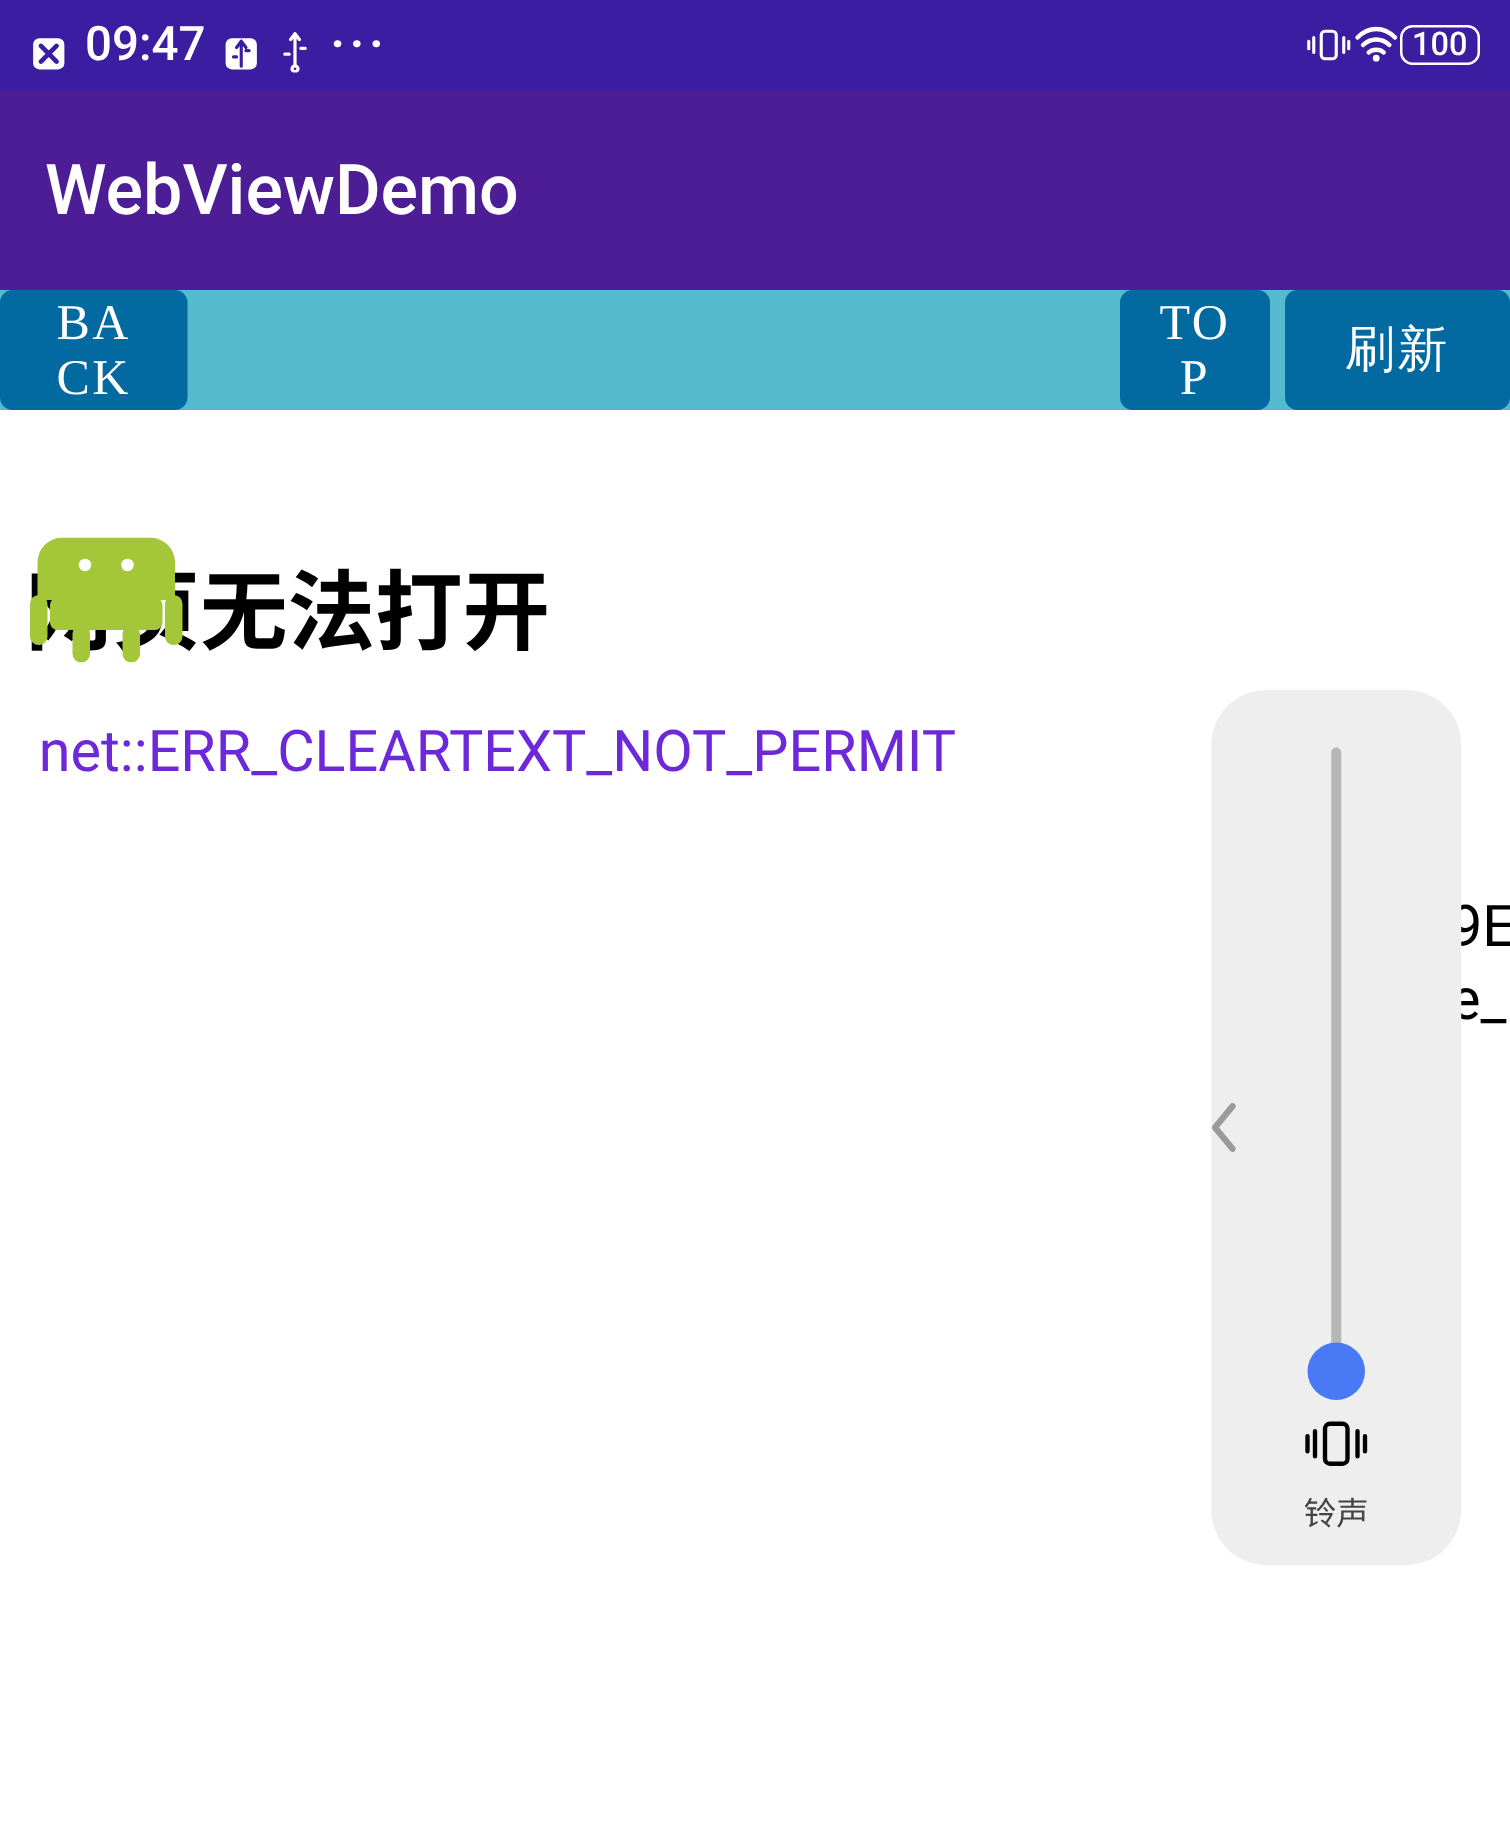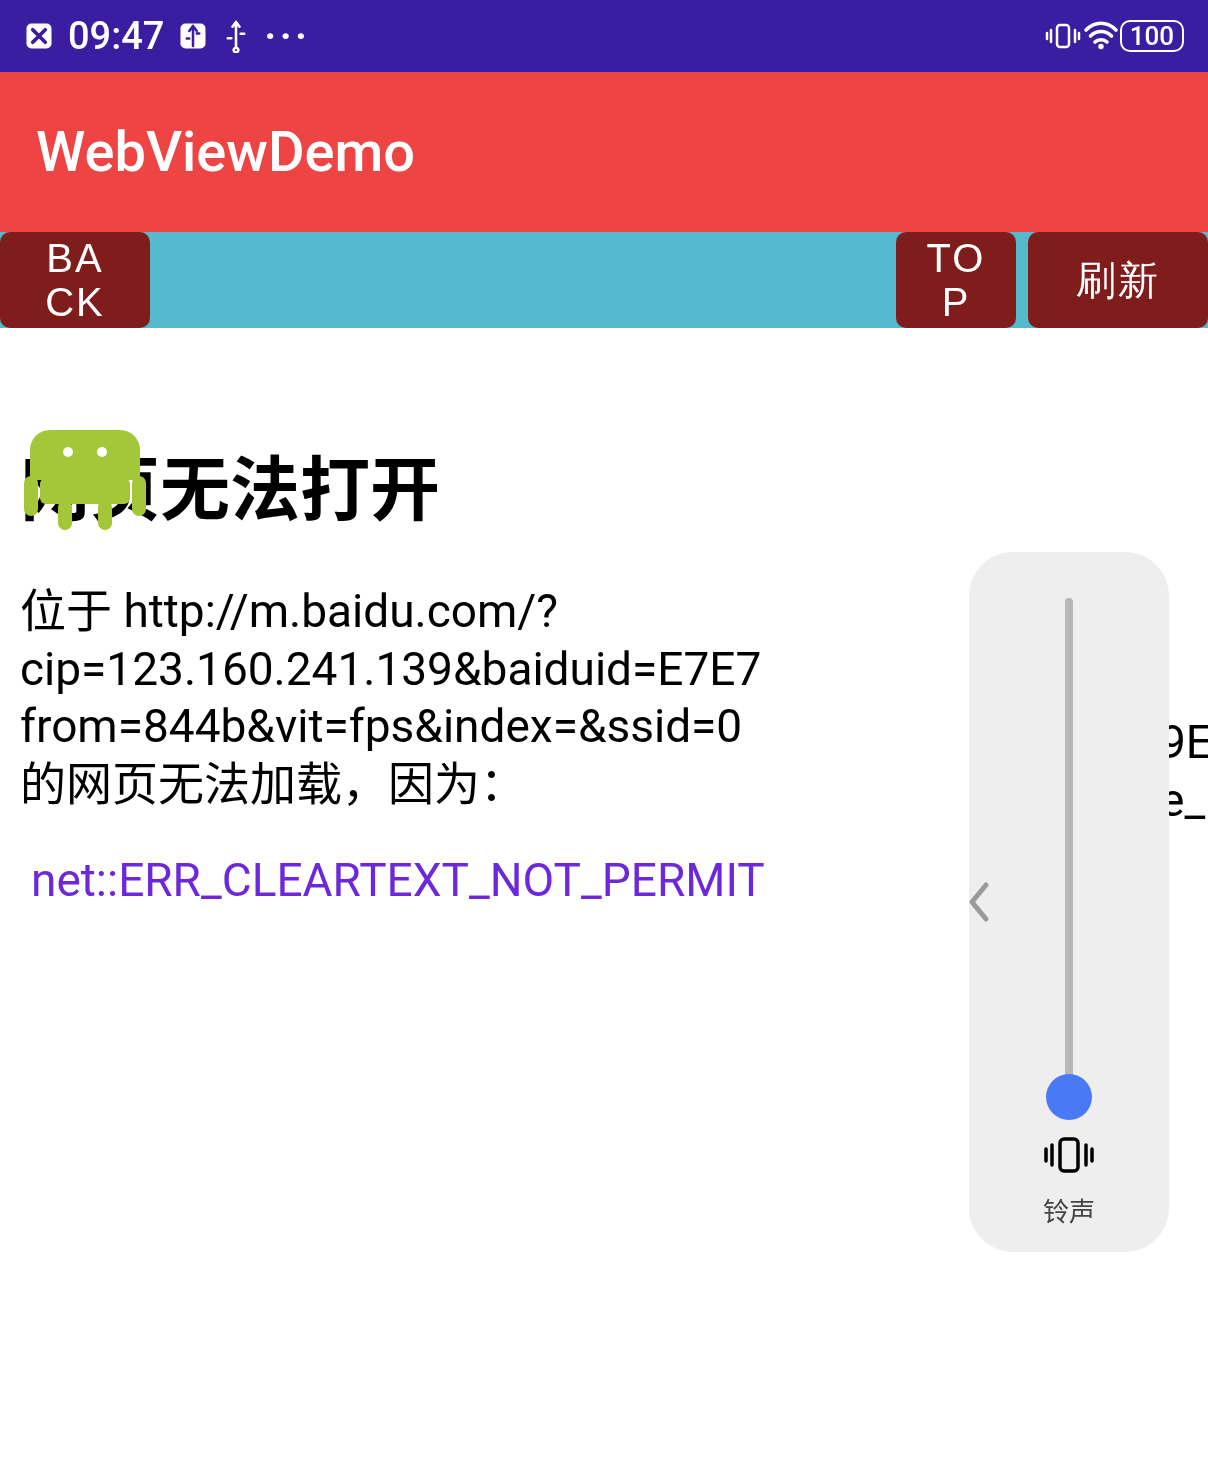--- a/index.html
+++ b/index.html
@@ -9,64 +9,65 @@
   .status-bar {
     height: 72px;
     background: #3A1DA0;
     color: #fff;
     display: flex;
     align-items: center;
     padding: 0 24px;
     font-size: 38px;
     font-weight: 500;
   }
-  .status-left { display: flex; align-items: center; gap: 14px; }
+  .status-left { display: flex; align-items: flex-end; gap: 14px; }
   .status-right { margin-left: auto; display: flex; align-items: center; gap: 0; }
   .status-icon { display: inline-flex; align-items: center; justify-content: center; }
   .status-icon svg { display: block; }
   .dots { letter-spacing: 4px; font-weight: 700; }
 
   
   .app-bar {
     height: 160px;
-    background: #ef4444;
+    background: #4c1d95;
     color: #fff;
     display: flex;
     align-items: center;
     padding: 0 36px;
   }
   .app-title { font-size: 56px; font-weight: 500; }
 
   
   .button-bar {
     height: 96px;
     background: #56BACF;
     display: flex;
     align-items: flex-start;
     padding: 0;
     gap: 12px;
     overflow: hidden;
   }
   .btn {
-    background: #7f1d1d;
+    background: #0369a1;
     color: #fff;
     border: none;
     border-radius: 10px;
     height: 96px;
     font-size: 40px;
     font-weight: 500;
     letter-spacing: 2px;
     padding: 6px 20px;
     display: flex;
     align-items: center;
     justify-content: center;
     text-align: center;
     line-height: 1.1;
     overflow: hidden;
     white-space: pre-line;
+    font-family: Liberation Serif, serif;
   }
   .btn-back { width: 150px; }
   .btn-spacer { flex: 1; }
   .btn-refresh { width: 180px; }
   .btn-top { width: 120px; }
 
   
   .webview {
     position: relative;
     background: #fff;
@@ -218,24 +219,20 @@
         <rect x="112" y="46" width="14" height="40" rx="7"></rect>
         <rect x="38" y="70" width="14" height="30" rx="7"></rect>
         <rect x="78" y="70" width="14" height="30" rx="7"></rect>
       </g>
       <circle cx="48" cy="22" r="5" fill="#fff"></circle>
       <circle cx="82" cy="22" r="5" fill="#fff"></circle>
     </svg>
   </span>
 
   <h1 class="error-title">网页无法打开</h1>
-  <div class="error-body">位于 http://m.baidu.com/?
-cip=123.160.241.139&amp;baiduid=E7E7
-from=844b&amp;vit=fps&amp;index=&amp;ssid=0
-的网页无法加载，因为：</div>
   <div class="error-code">net::ERR_CLEARTEXT_NOT_PERMIT</div>
 
   <div class="url-frag-right" style="white-space:pre-line;">9E
 e_</div>
 
   <div class="volume-panel">
     <span class="vol-expand">
       <svg width="30" height="50" viewBox="0 0 30 50">
           <path d="M22 8 L8 25 L22 42" stroke="#9a9a9a" stroke-width="5" fill="none" stroke-linecap="round" stroke-linejoin="round"></path>
         </svg>

